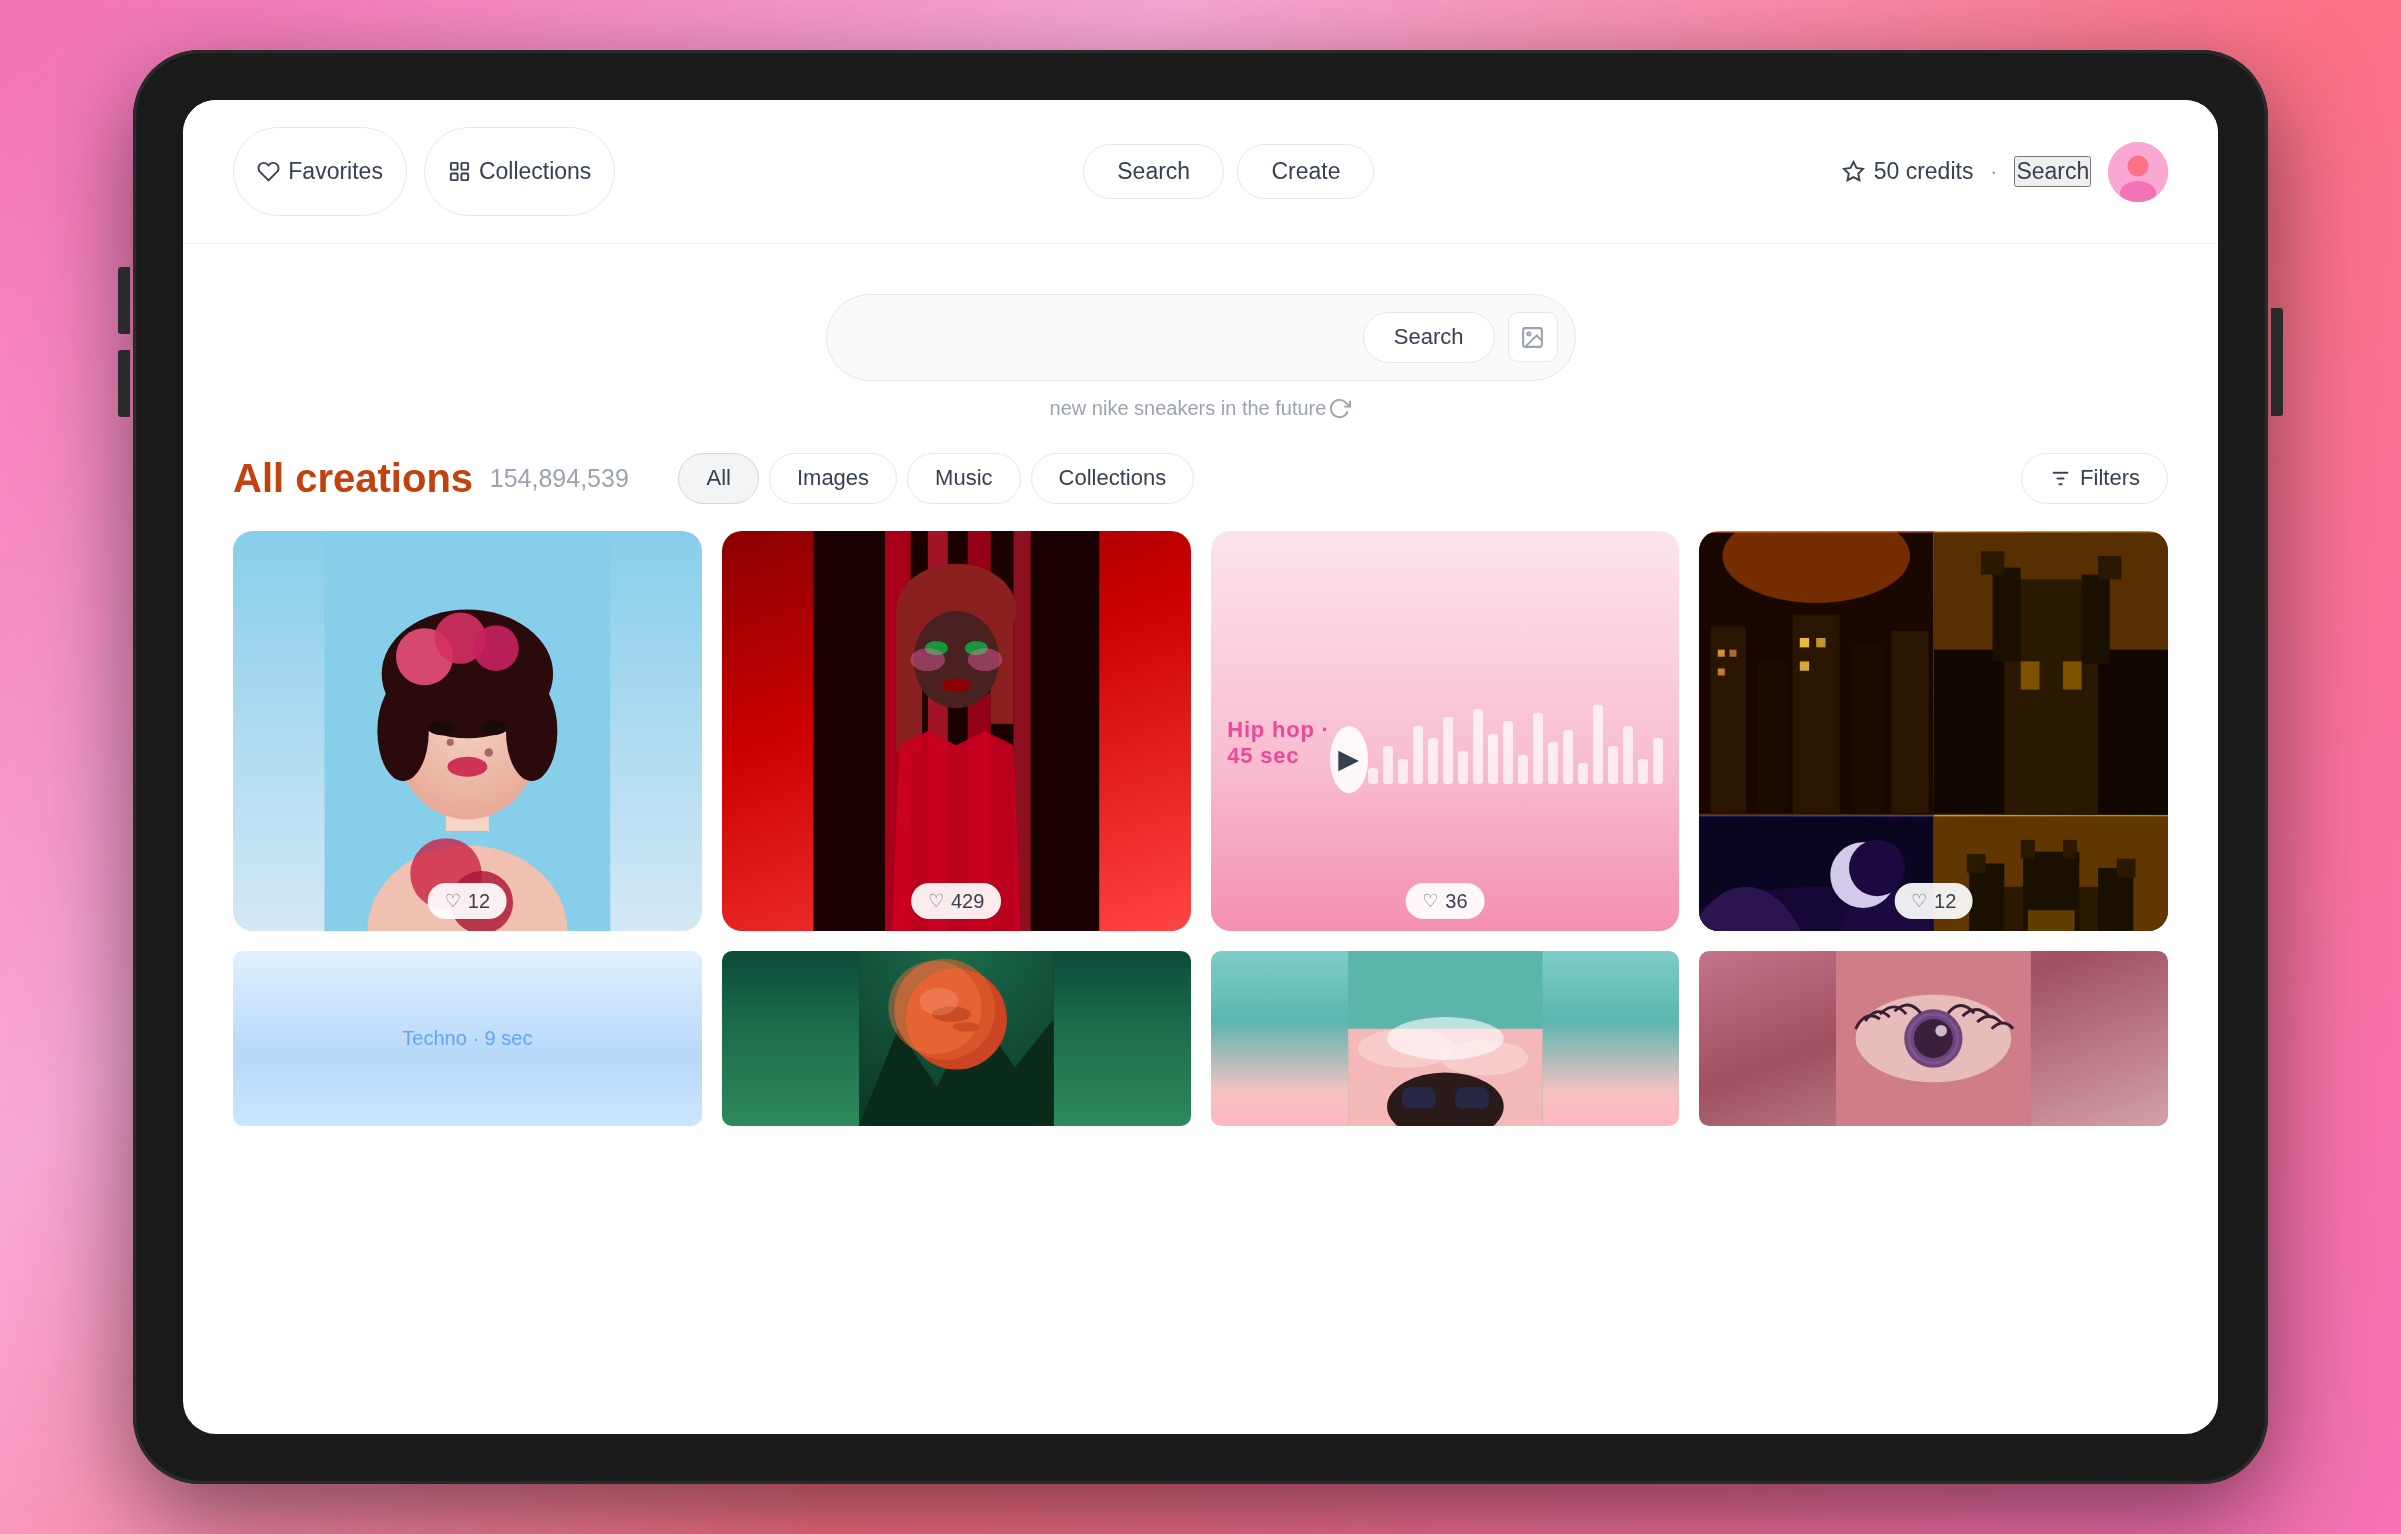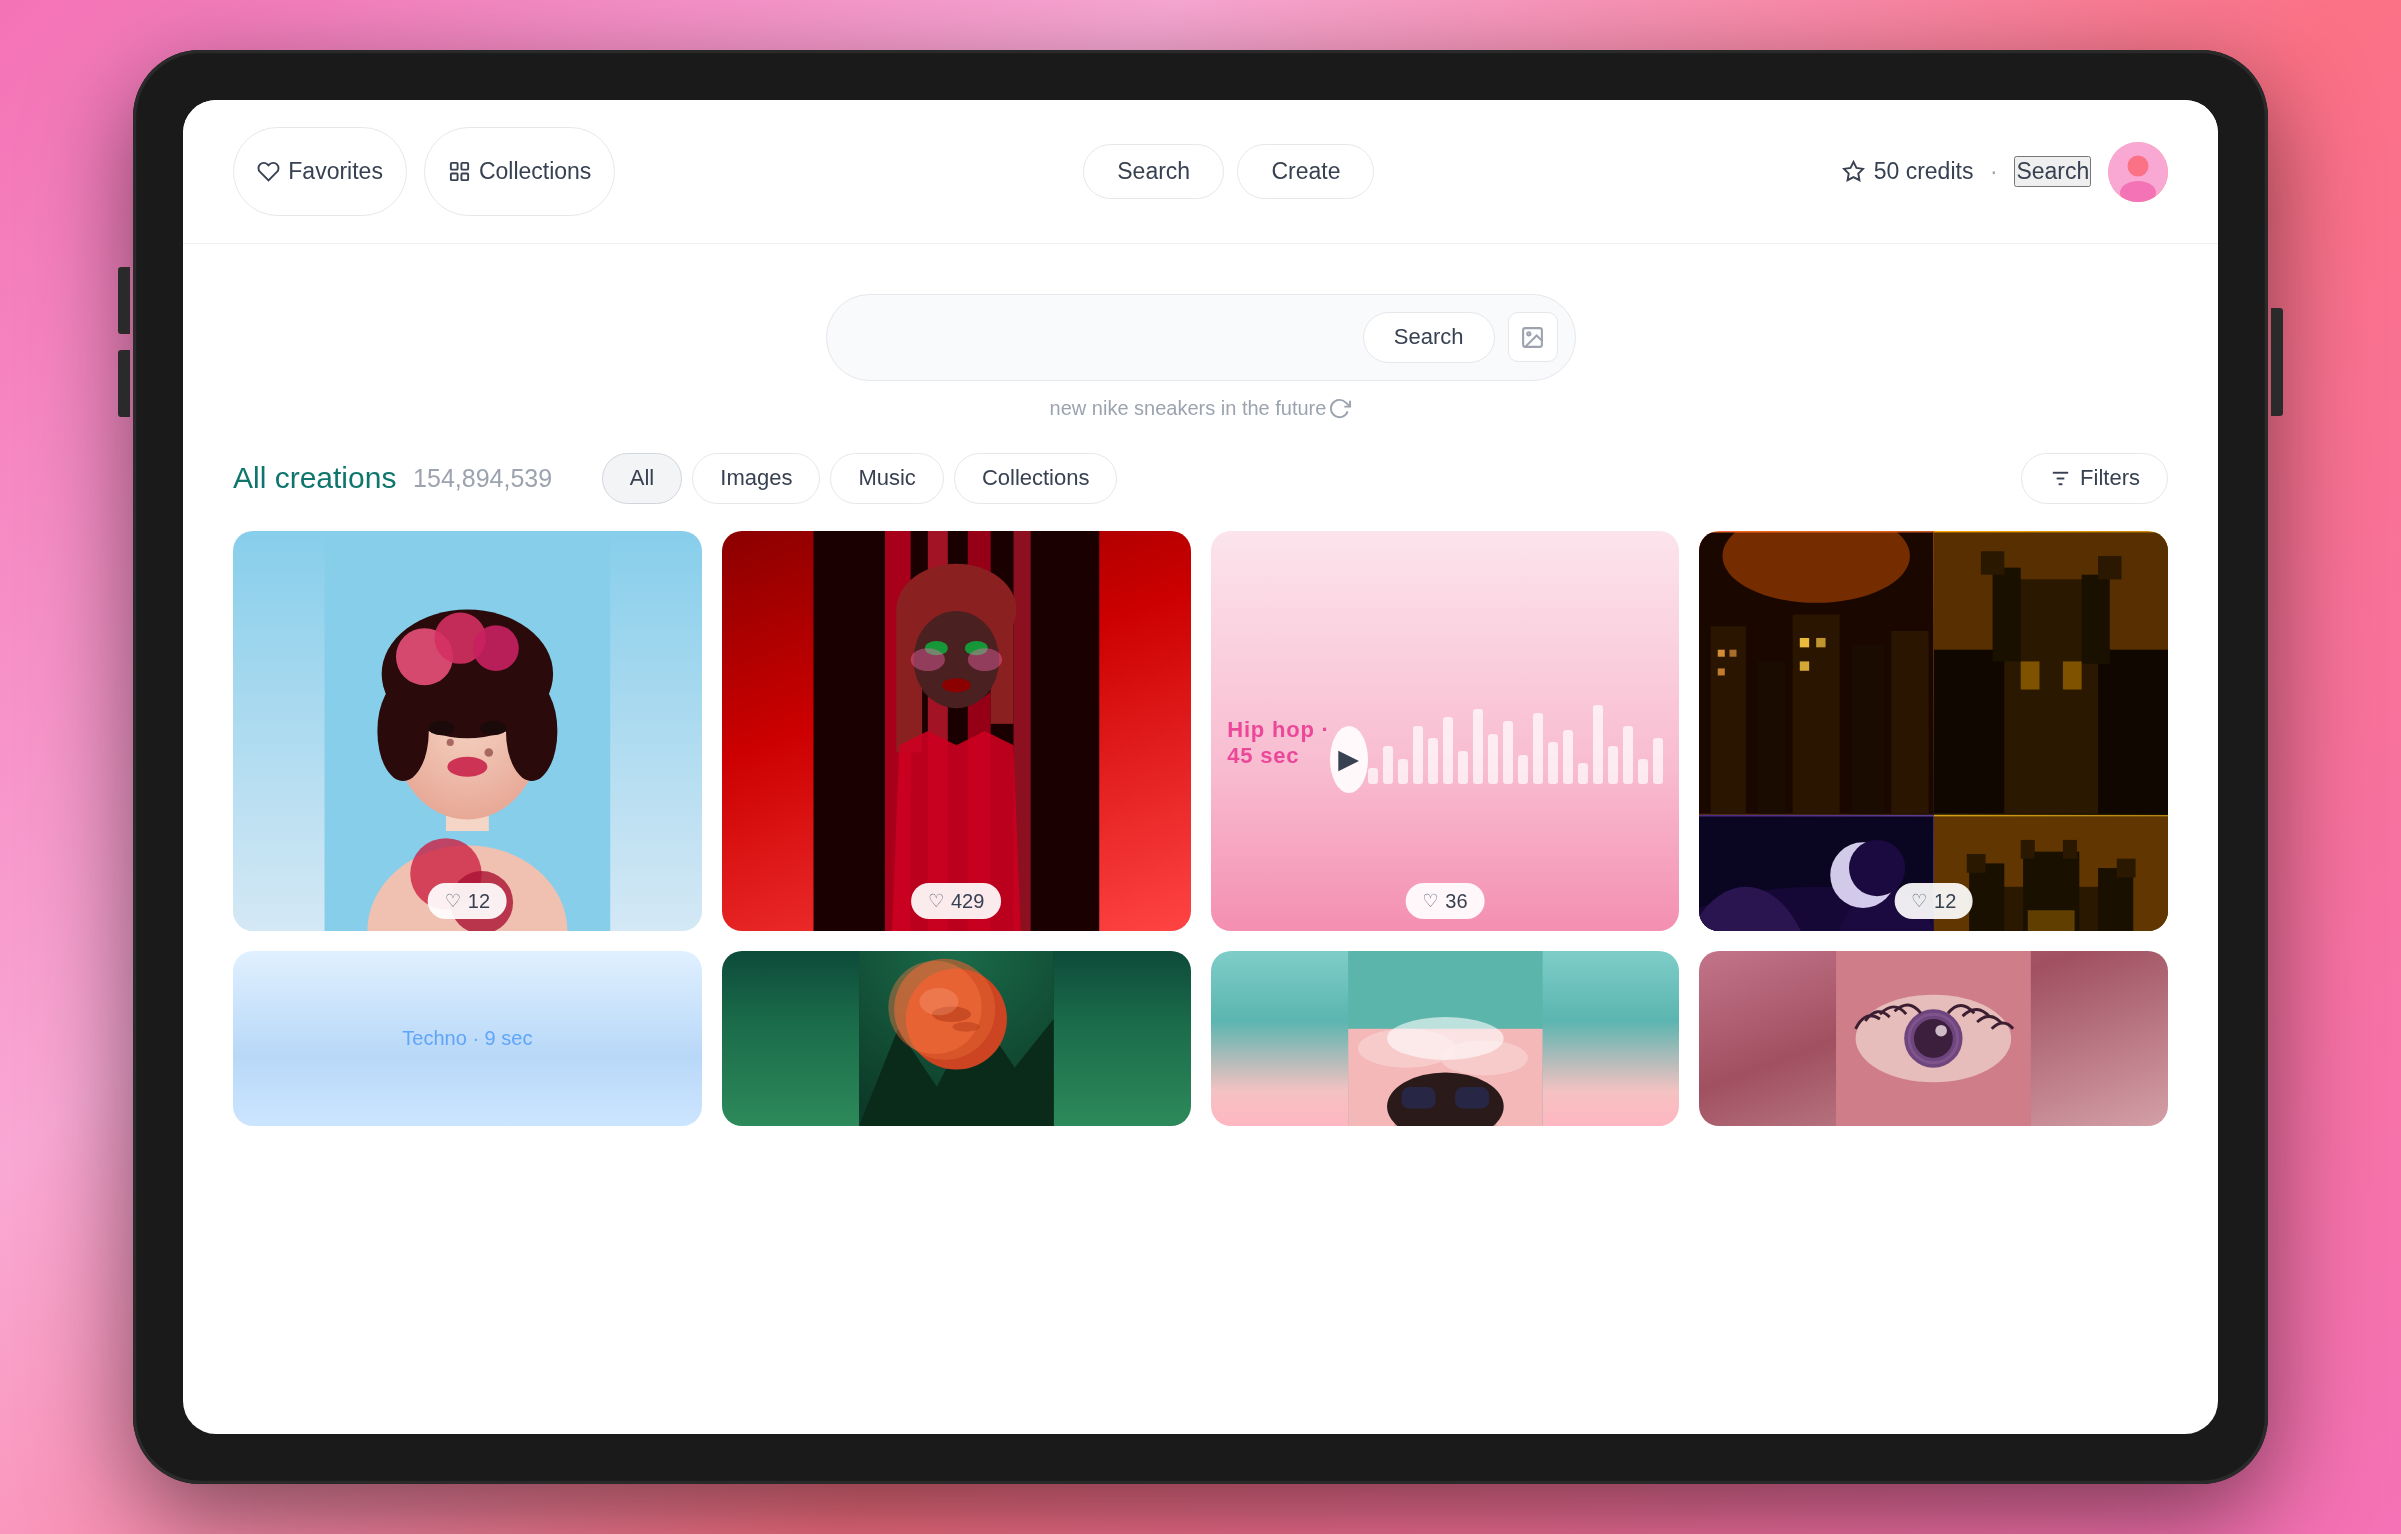--- a/index.html
+++ b/index.html
@@ -194,23 +194,23 @@
       margin-bottom: 27px;
     }
 
     .creations-title {
       display: flex;
       align-items: center;
       gap: 16.7px;
     }
 
     .creations-title h2 {
-      font-size: 30px;
-      font-weight: 400;
-      color: #0f766e;
+      font-size: 40px;
+      font-weight: 700;
+      color: #c2410c;
     }
 
     .creations-count {
       font-size: 25px;
       color: #9ca3af;
       font-weight: 400;
     }
 
     .filter-tabs {
       display: flex;
@@ -261,20 +261,21 @@
       background: #f3f4f6;
       cursor: pointer;
     }
 
     .grid-item-tall {
       height: 400px;
     }
 
     .grid-item-short {
       height: 192px;
+      border-radius: 10px;
     }
 
     
     .img-asian-woman {
       width: 100%;
       height: 100%;
       background: linear-gradient(180deg, #87ceeb 0%, #d4e8f5 100%);
       position: relative;
       display: flex;
       align-items: center;

